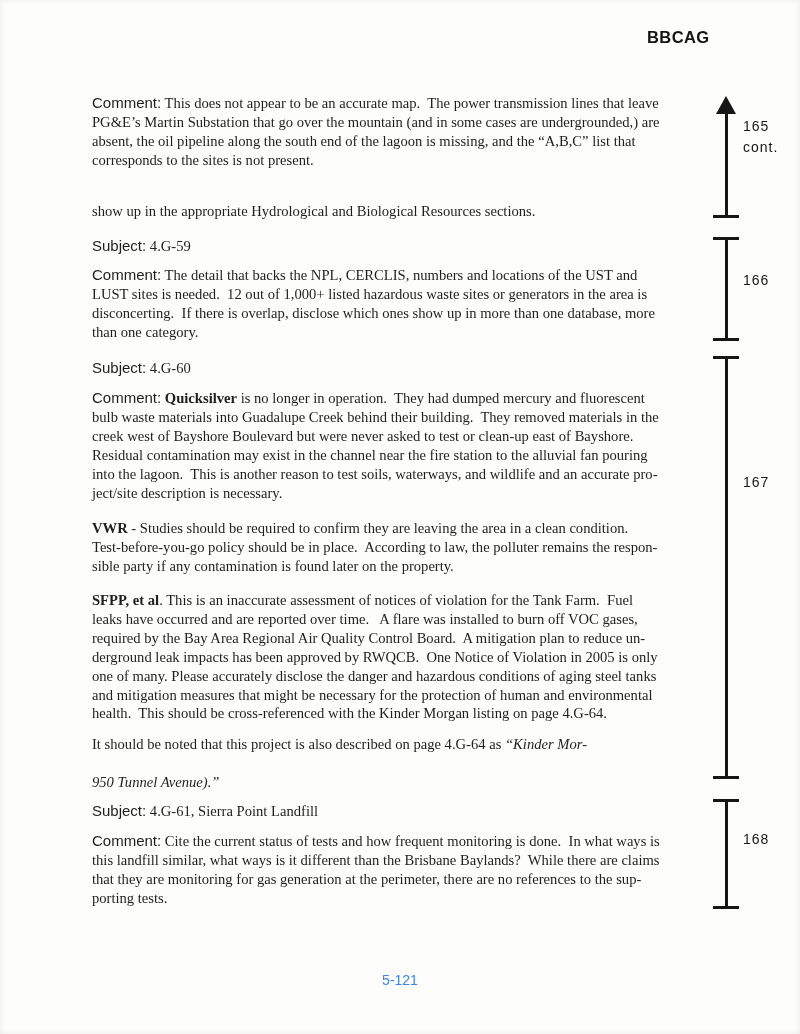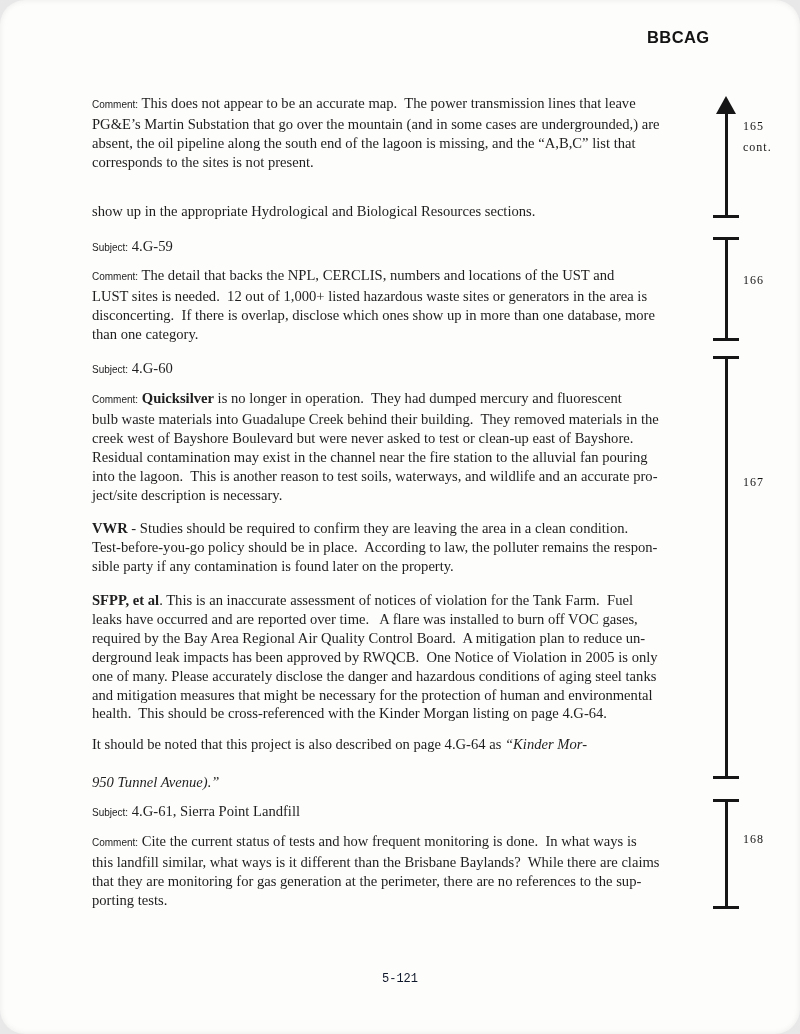--- a/index.html
+++ b/index.html
@@ -5,66 +5,65 @@
   html,body{margin:0;padding:0;}
   body{background:#e8e8e8;}
   #page{
     position:relative;
     width:800px;height:1034px;
     background:#fdfdfc;
     overflow:hidden;
     font-family:"Liberation Serif", serif;
     color:#1f1f1f;
     box-shadow:inset 0 0 6px rgba(0,0,0,0.08);
-    border-radius:25px;
   }
   #corner-label{
     position:absolute; top:28px; left:647px;
     font-family:"Liberation Sans", sans-serif;
     font-weight:bold; font-size:16.5px; letter-spacing:0.4px;
     color:#141414;
   }
   #header-line{
     position:absolute; top:48px; left:91px;
     font-family:"Liberation Sans", sans-serif;
     font-size:13.5px; color:#232323;
   }
   #footer-page-number{
     position:absolute; top:972px; left:0; right:0;
     text-align:center;
-    font-family:Liberation Mono, monospace;
-    font-size:12px; color:#0f172a;
+    font-family:Liberation Sans, sans-serif;
+    font-size:14px; color:#3b82f6;
   }
   .block{
     position:absolute; left:92px;
     white-space:pre;
     font-size:14.6px; line-height:18.9px;
     color:#1e1e1e;
   }
   .run-serif{font-family:"Liberation Serif", serif;}
-  .run-label{font-family:"Liberation Sans", sans-serif; font-size:10px;}
+  .run-label{font-family:"Liberation Sans", sans-serif; font-size:15px;}
   .run-bold{font-family:"Liberation Serif", serif; font-weight:bold;text-align:right;}
   .run-italic{font-family:"Liberation Serif", serif; font-style:italic;}
   
   .annotation{position:absolute; left:712px; width:85px;}
   .vline{position:absolute; left:13px; top:0; bottom:0; width:3px; background:#161616;}
   .annotation.arrow-up .vline{top:14px;}
   .arrowhead{
     position:absolute; top:0; left:4px; width:0; height:0;
     border-left:10.5px solid transparent;
     border-right:10.5px solid transparent;
     border-bottom:18px solid #161616;
   }
   .cap{position:absolute; left:1px; width:26px; height:3px; background:#161616;}
   .cap-top{top:0;}
   .cap-bottom{bottom:0;}
   .ann-label{
     position:absolute; left:31px;
-    font-family:Liberation Serif, serif;
-    font-size:12px; line-height:21px; letter-spacing:1px;
+    font-family:Liberation Sans, sans-serif;
+    font-size:14px; line-height:21px; letter-spacing:1px;
     white-space:pre; color:#161616;
   }
 </style>
 </head>
 <body>
 
 <div id="page">
   <div id="corner-label">BBCAG</div>
   <div id="doc-body">
       <div class="block" style="top: 94px;"><span class="run-label">Comment:</span><span class="run-serif"> This does not appear to be an accurate map.  The power transmission lines that leave</span><br><span class="run-serif">PG&amp;E’s Martin Substation that go over the mountain (and in some cases are undergrounded,) are</span><br><span class="run-serif">absent, the oil pipeline along the south end of the lagoon is missing, and the “A,B,C” list that</span><br><span class="run-serif">corresponds to the sites is not present.</span></div>

